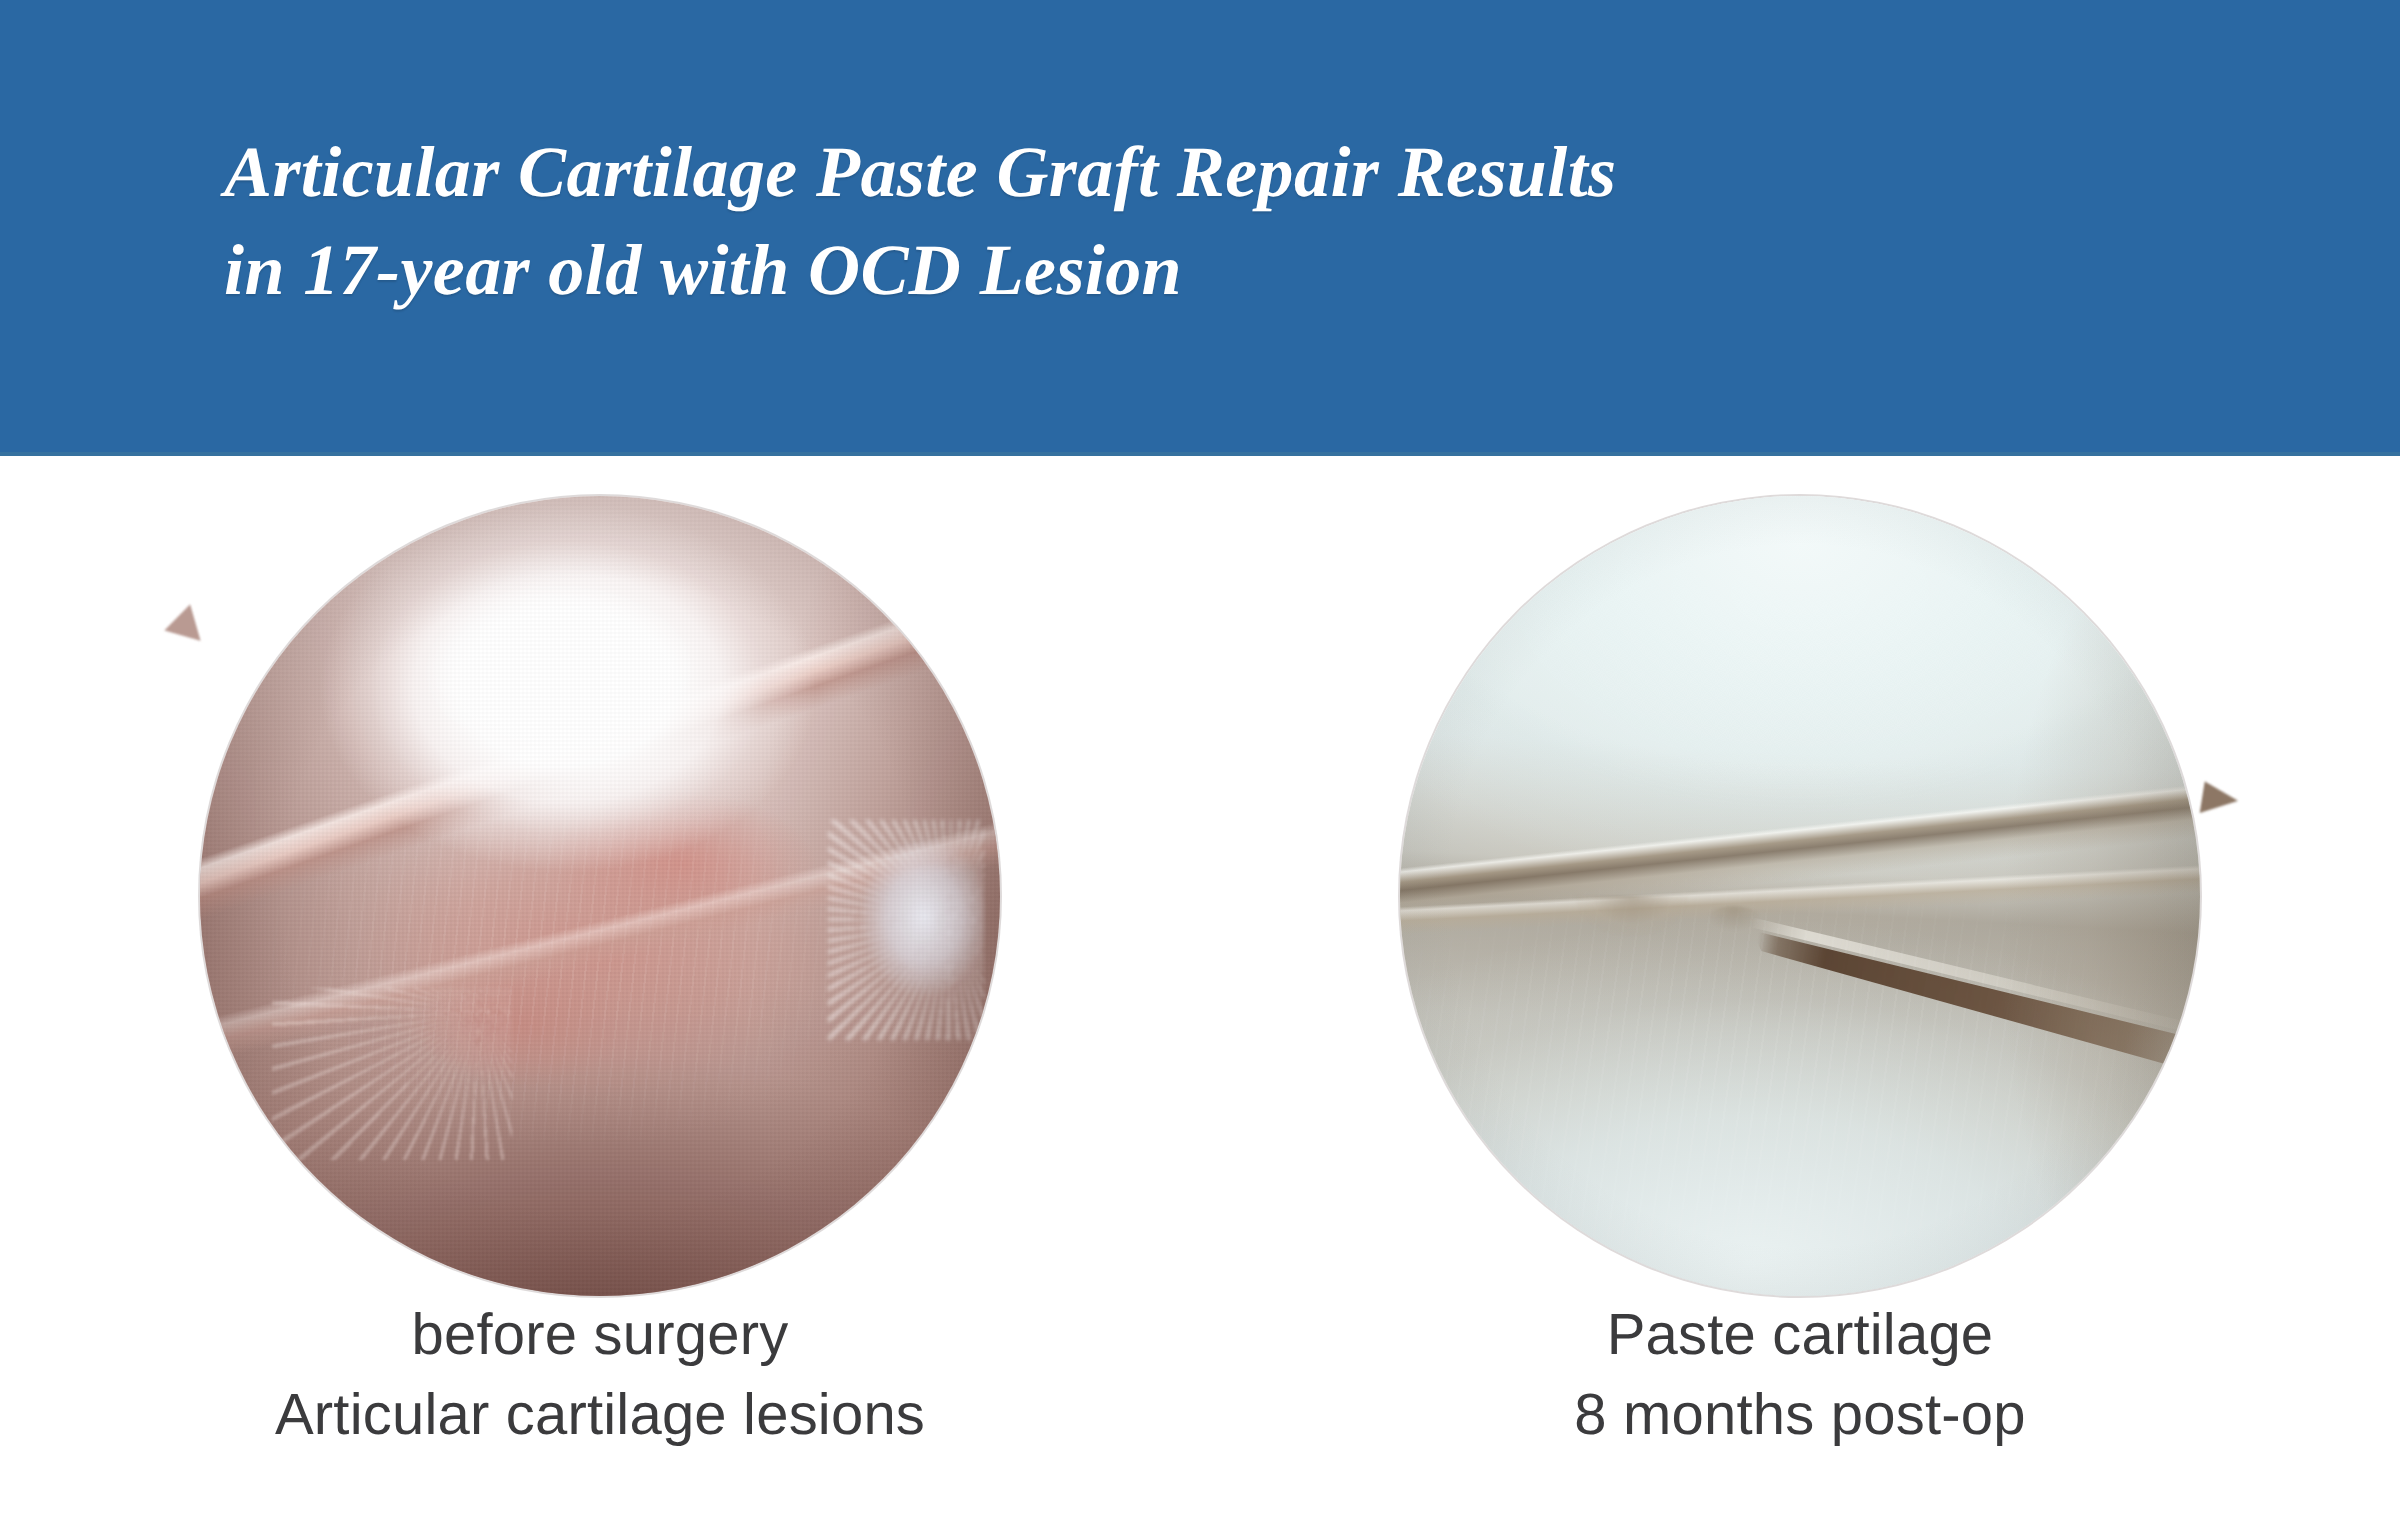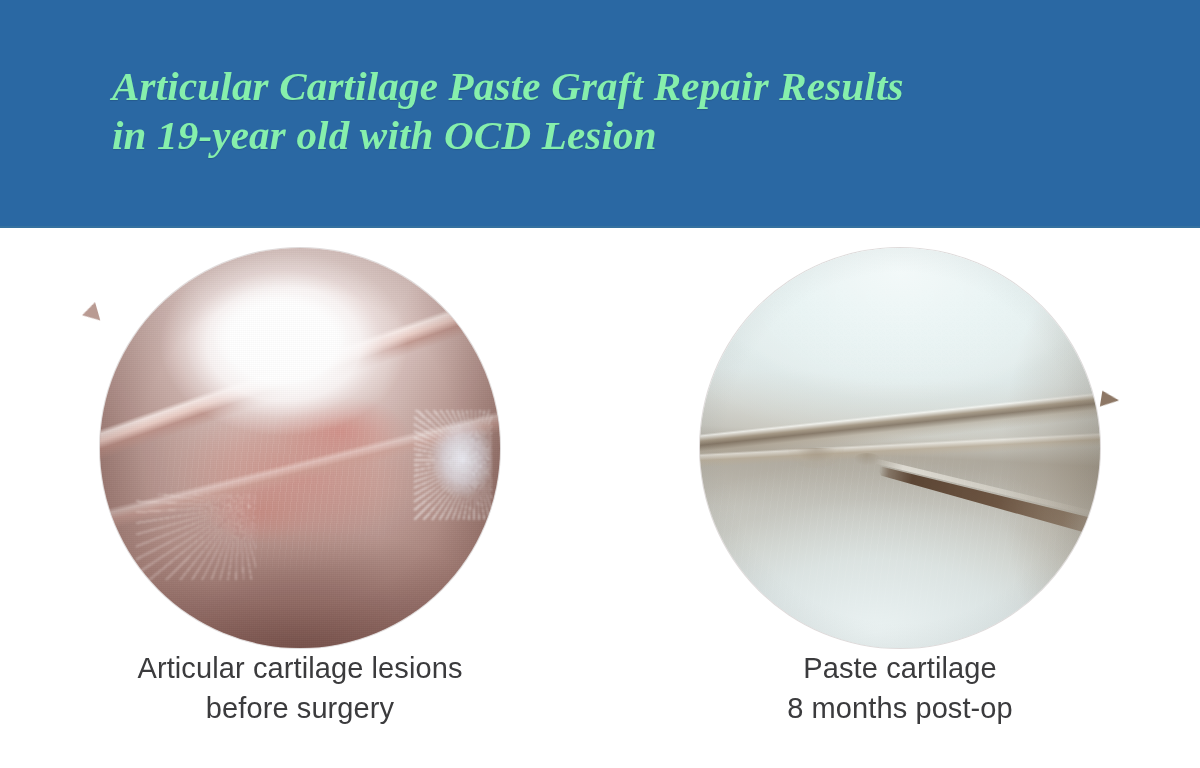--- a/index.html
+++ b/index.html
@@ -41,25 +41,25 @@
     background: #35719f;
   }
   .title-block {
     position: absolute;
     left: 112px;
     top: 62px;
     width: 980px;
   }
   .title-line {
     display: block;
-    color: #86efac;
+    color: #ffffff;
     font-family: "Liberation Serif", "DejaVu Serif", serif;
     font-style: italic;
     font-weight: bold;
-    font-size: 41px;
+    font-size: 36px;
     line-height: 49px;
     letter-spacing: 0.2px;
     white-space: nowrap;
     text-shadow: 0 1px 1px rgba(0,0,0,0.13);
   }
 
   
   .body-area {
     position: absolute;
     left: 0;
@@ -384,21 +384,21 @@
   .caption .cap-line { display: block; }
 </style>
 </head>
 <body>
 
 <div class="page">
 
   <div class="header-banner">
     <div class="title-block">
       <span class="title-line">Articular Cartilage Paste Graft Repair Results</span>
-      <span class="title-line">in 19-year old with OCD Lesion</span>
+      <span class="title-line">in 17-year old with OCD Lesion</span>
     </div>
     <div class="banner-rule"></div>
   </div>
 
   <div class="body-area">
 
     <div class="panel panel-left">
       <div class="scope-wrap">
         <div class="spike spike-left"></div>
         <div class="scope">
@@ -412,22 +412,22 @@
           <div class="layer pre-flap2"></div>
           <div class="layer pre-glare"></div>
           <div class="layer pre-glare2"></div>
           <div class="pre-tuft"></div>
           <div class="pre-strands"></div>
           <div class="layer pre-grain"></div>
           <div class="layer pre-vignette"></div>
         </div>
       </div>
       <div class="caption">
+        <span class="cap-line">before surgery</span>
         <span class="cap-line">Articular cartilage lesions</span>
-        <span class="cap-line">before surgery</span>
       </div>
     </div>
 
     <div class="panel panel-right">
       <div class="scope-wrap">
         <div class="spike spike-right"></div>
         <div class="scope">
           <div class="layer post-base"></div>
           <div class="layer post-dome"></div>
           <div class="layer post-stipple"></div>

